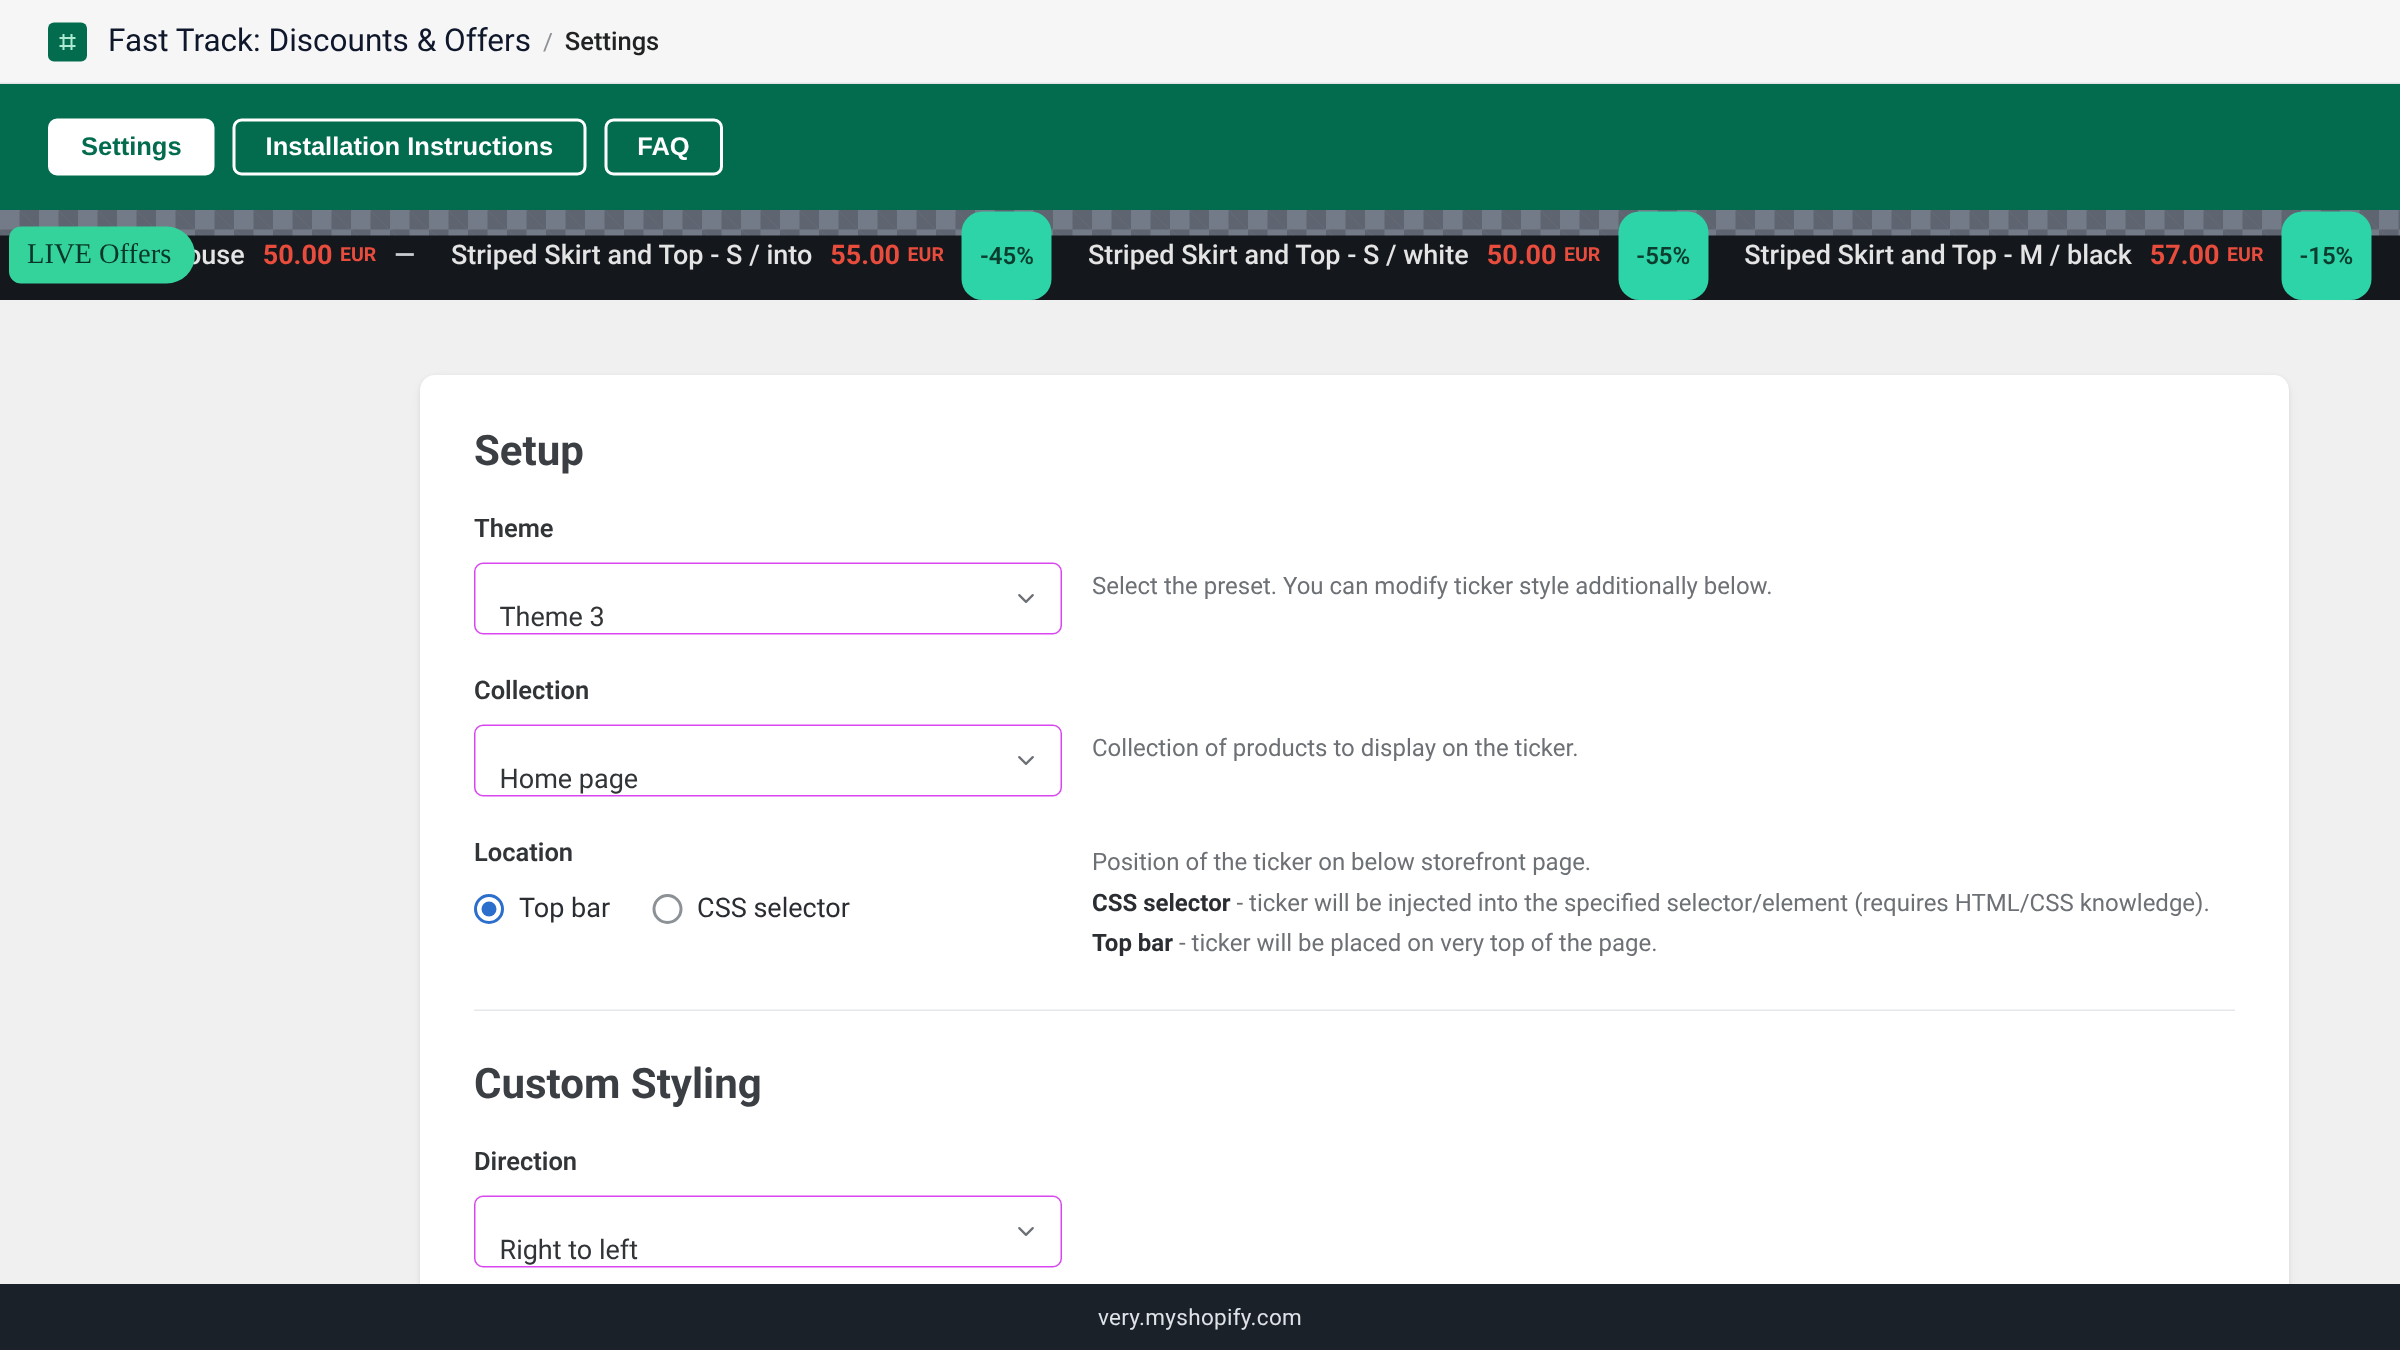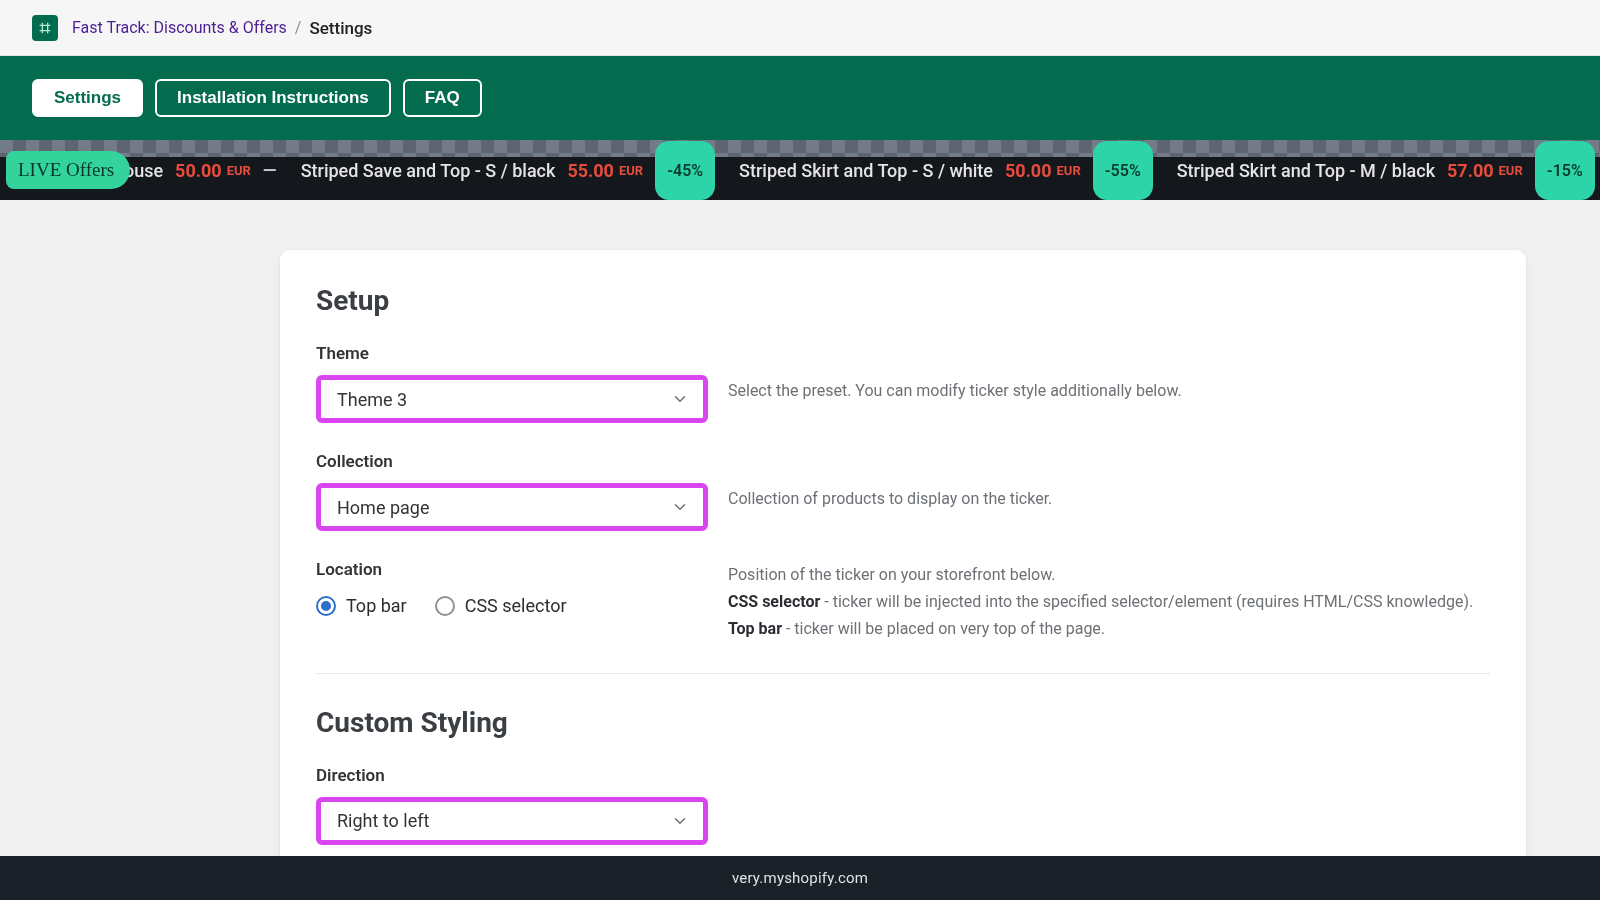--- a/index.html
+++ b/index.html
@@ -2,21 +2,21 @@
 <html><head>
 <meta charset="utf-8">
 <style>
   * { box-sizing: border-box; margin: 0; padding: 0; }
   html, body { width: 1600px; height: 900px; overflow: hidden; font-family: -apple-system, BlinkMacSystemFont, "Segoe UI", Roboto, Helvetica, Arial, sans-serif; background: #f0f0f0; color: #202223; }
 
   
   .topbar { height: 56px; background: #f6f6f7; border-bottom: 1px solid #e1e3e5; display: flex; align-items: center; padding: 0 32px; }
   .app-icon { width: 26px; height: 26px; background: #046c4e; border-radius: 4px; margin-right: 14px; display: flex; align-items: center; justify-content: center; }
   .app-icon svg { width: 16px; height: 16px; }
-  .crumb { font-size: 16px; color: #4c1d95; }
+  .crumb { font-size: 21px; color: #0f172a; }
   .crumb-sep { margin: 0 8px; color: #8c9196; }
   .crumb-active { font-size: 17px; color: #202223; font-weight: 500; }
 
   
   .navbar { height: 84px; background: #046c4e; display: flex; align-items: center; padding: 0 32px; gap: 12px; }
   .nav-btn { height: 38px; padding: 0 20px; border: 2px solid #fff; background: transparent; color: #fff; font-size: 17px; font-weight: 600; border-radius: 6px; display: flex; align-items: center; cursor: pointer; }
   .nav-btn.active { background: #fff; color: #046c4e; }
 
   
   .ticker-wrap { position: relative; height: 60px; padding: 17px 0; background-image:
@@ -34,21 +34,21 @@
   .t-dash { margin-left: 12px; color: #c8cbd0; font-weight: 600; }
 
   
   .page { padding: 50px 0 0 280px; }
   .card { width: 1246px; background: #fff; border-radius: 10px; box-shadow: 0 1px 3px rgba(0,0,0,0.08), 0 4px 10px rgba(0,0,0,0.04); padding: 34px 36px 40px; }
   h2.section-title { font-size: 28px; font-weight: 700; color: #3b3f44; margin-bottom: 26px; }
   h2.section-title:not(:first-child){ margin-top: 10px; }
   .row { display: flex; align-items: flex-start; margin-bottom: 28px; }
   .field { width: 392px; flex: none; }
   .field-label { font-size: 17px; font-weight: 600; color: #323538; margin-bottom: 12px; display: block; }
-  .select { position: relative; width: 100%; height: 48px; border: 5px solid #d946ef; border-radius: 6px; background: #fff; display: flex; align-items: center; padding: 0 16px; font-size: 18px; color: #323538; cursor: pointer; }
+  .select { position: relative; width: 100%; height: 48px; border: 1px solid #d946ef; border-radius: 6px; background: #fff; display: flex; align-items: flex-end; padding: 0 16px; font-size: 18px; color: #323538; cursor: pointer; }
   .select .chev { position: absolute; right: 14px; top: 50%; transform: translateY(-50%); width: 18px; height: 18px; }
   .help { margin-left: 20px; padding-top: 36px; font-size: 16px; color: #6d7175; flex: 1; line-height: 1.5; }
   .help-block { margin-left: 20px; padding-top: 2px; font-size: 16px; color: #6d7175; flex: 1; line-height: 1.7; }
   .help-block strong { color: #2a2d31; font-weight: 700; }
   .save-col { flex: none; margin-left: 24px; padding-top: 22px; }
   .save-btn { height: 48px; padding: 0 26px; background: #046c4e; color: #fff; font-size: 19px; font-weight: 600; border: none; border-radius: 6px; cursor: pointer; }
 
   .radio-row { display: flex; align-items: center; gap: 28px; padding-top: 4px; }
   .radio-item { display: inline-flex; align-items: center; gap: 10px; cursor: pointer; font-size: 18px; color: #2a2d31; }
   .radio-item .radio-dot { width: 20px; height: 20px; border: 2px solid #8c9196; border-radius: 50%; position: relative; display: inline-block; }
@@ -84,21 +84,21 @@
   <div class="ticker-band"></div>
   <div class="live-badge">LIVE Offers</div>
   <div class="ticker-items">
     <span class="t-item">
       <span class="t-name">Blouse</span>
       <span class="t-price">50.00</span>
       <span class="t-cur">EUR</span>
       <span class="t-dash">—</span>
     </span>
     <span class="t-item">
-      <span class="t-name">Striped Save and Top - S / black</span>
+      <span class="t-name">Striped Skirt and Top - S / into</span>
       <span class="t-price">55.00</span>
       <span class="t-cur">EUR</span>
       <span class="t-disc">-45%</span>
     </span>
     <span class="t-item">
       <span class="t-name">Striped Skirt and Top - S / white</span>
       <span class="t-price">50.00</span>
       <span class="t-cur">EUR</span>
       <span class="t-disc">-55%</span>
     </span>
@@ -151,21 +151,21 @@
             <span class="radio-dot"></span>
             <span>Top bar</span>
           </label>
           <label class="radio-item">
             <span class="radio-dot"></span>
             <span>CSS selector</span>
           </label>
         </div>
       </div>
       <div class="help-block">
-        <div>Position of the ticker on your storefront below.</div>
+        <div>Position of the ticker on below storefront page.</div>
         <div>
           <strong>CSS selector</strong><span> - ticker will be injected into the specified selector/element (requires HTML/CSS knowledge).</span>
         </div>
         <div>
           <strong>Top bar</strong><span> - ticker will be placed on very top of the page.</span>
         </div>
       </div>
     </div>
 
     <hr class="split">

